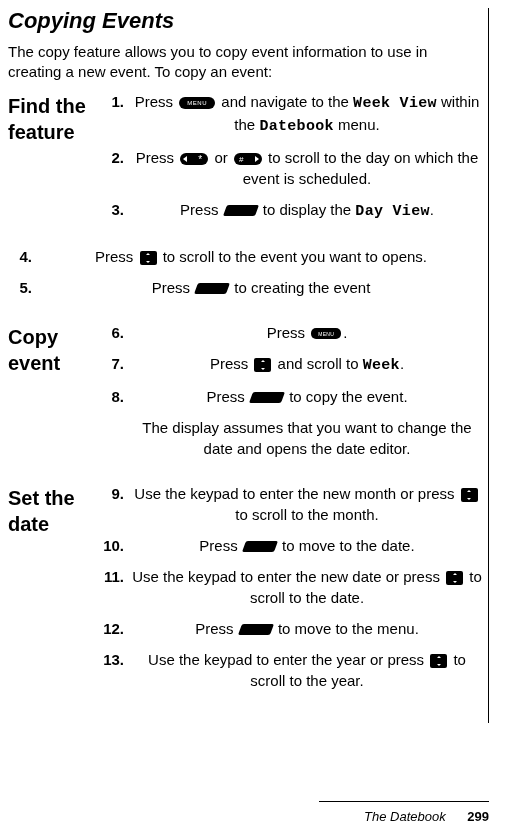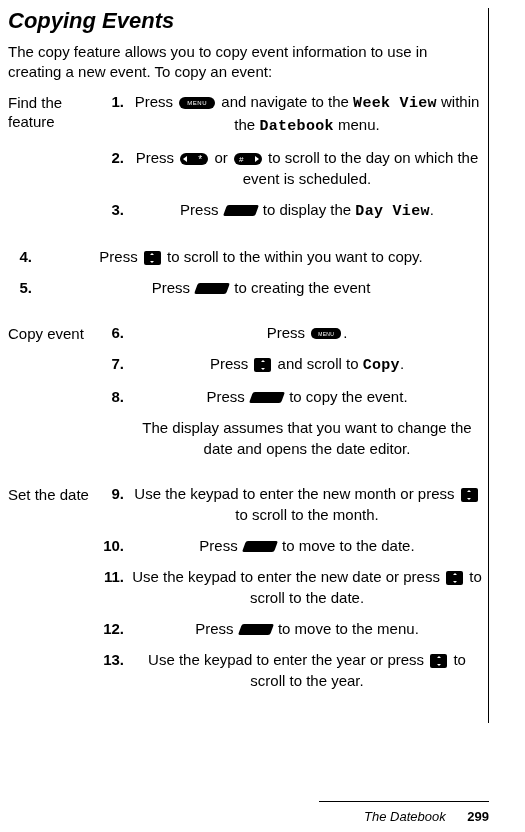--- a/index.html
+++ b/index.html
@@ -29,22 +29,22 @@
       line-height: 1.35;
       margin-bottom: 8px;
     }
     .section {
       display: flex;
       margin-bottom: 14px;
     }
     .section-label {
       width: 92px;
       flex-shrink: 0;
-      font-weight: normal;
-      font-size: 15px;
+      font-weight: bold;
+      font-size: 20px;
       padding-top: 2px;
       line-height: 1.3;
     }
     .steps {
       flex: 1;
     }
     .step {
       display: flex;
       margin-bottom: 10px;
       font-size: 15px;
@@ -248,21 +248,21 @@
         </div>
       </div>
     </div>
   </div>
 
   <div class="section">
     <div class="steps">
       <div class="step">
         <div class="step-num">4.</div>
         <div class="step-text">
-          <span>Press </span><span class="icon-scroll"></span><span> to scroll to the within you want to copy.</span>
+          <span>Press </span><span class="icon-scroll"></span><span> to scroll to the event you want to opens.</span>
         </div>
       </div>
       <div class="step">
         <div class="step-num">5.</div>
         <div class="step-text">
           <span>Press </span><span class="icon-select"></span><span> to creating the event</span>
         </div>
       </div>
     </div>
   </div>
@@ -272,21 +272,21 @@
     <div class="steps">
       <div class="step">
         <div class="step-num">6.</div>
         <div class="step-text">
           <span>Press </span><span class="icon-menu-small"></span><span>.</span>
         </div>
       </div>
       <div class="step">
         <div class="step-num">7.</div>
         <div class="step-text">
-          <span>Press </span><span class="icon-scroll"></span><span> and scroll to </span><span class="monofont">Copy</span><span>.</span>
+          <span>Press </span><span class="icon-scroll"></span><span> and scroll to </span><span class="monofont">Week</span><span>.</span>
         </div>
       </div>
       <div class="step">
         <div class="step-num">8.</div>
         <div class="step-text">
           <span>Press </span><span class="icon-select"></span><span> to copy the event.</span>
         </div>
       </div>
       <div class="step">
         <div class="step-num"></div>

